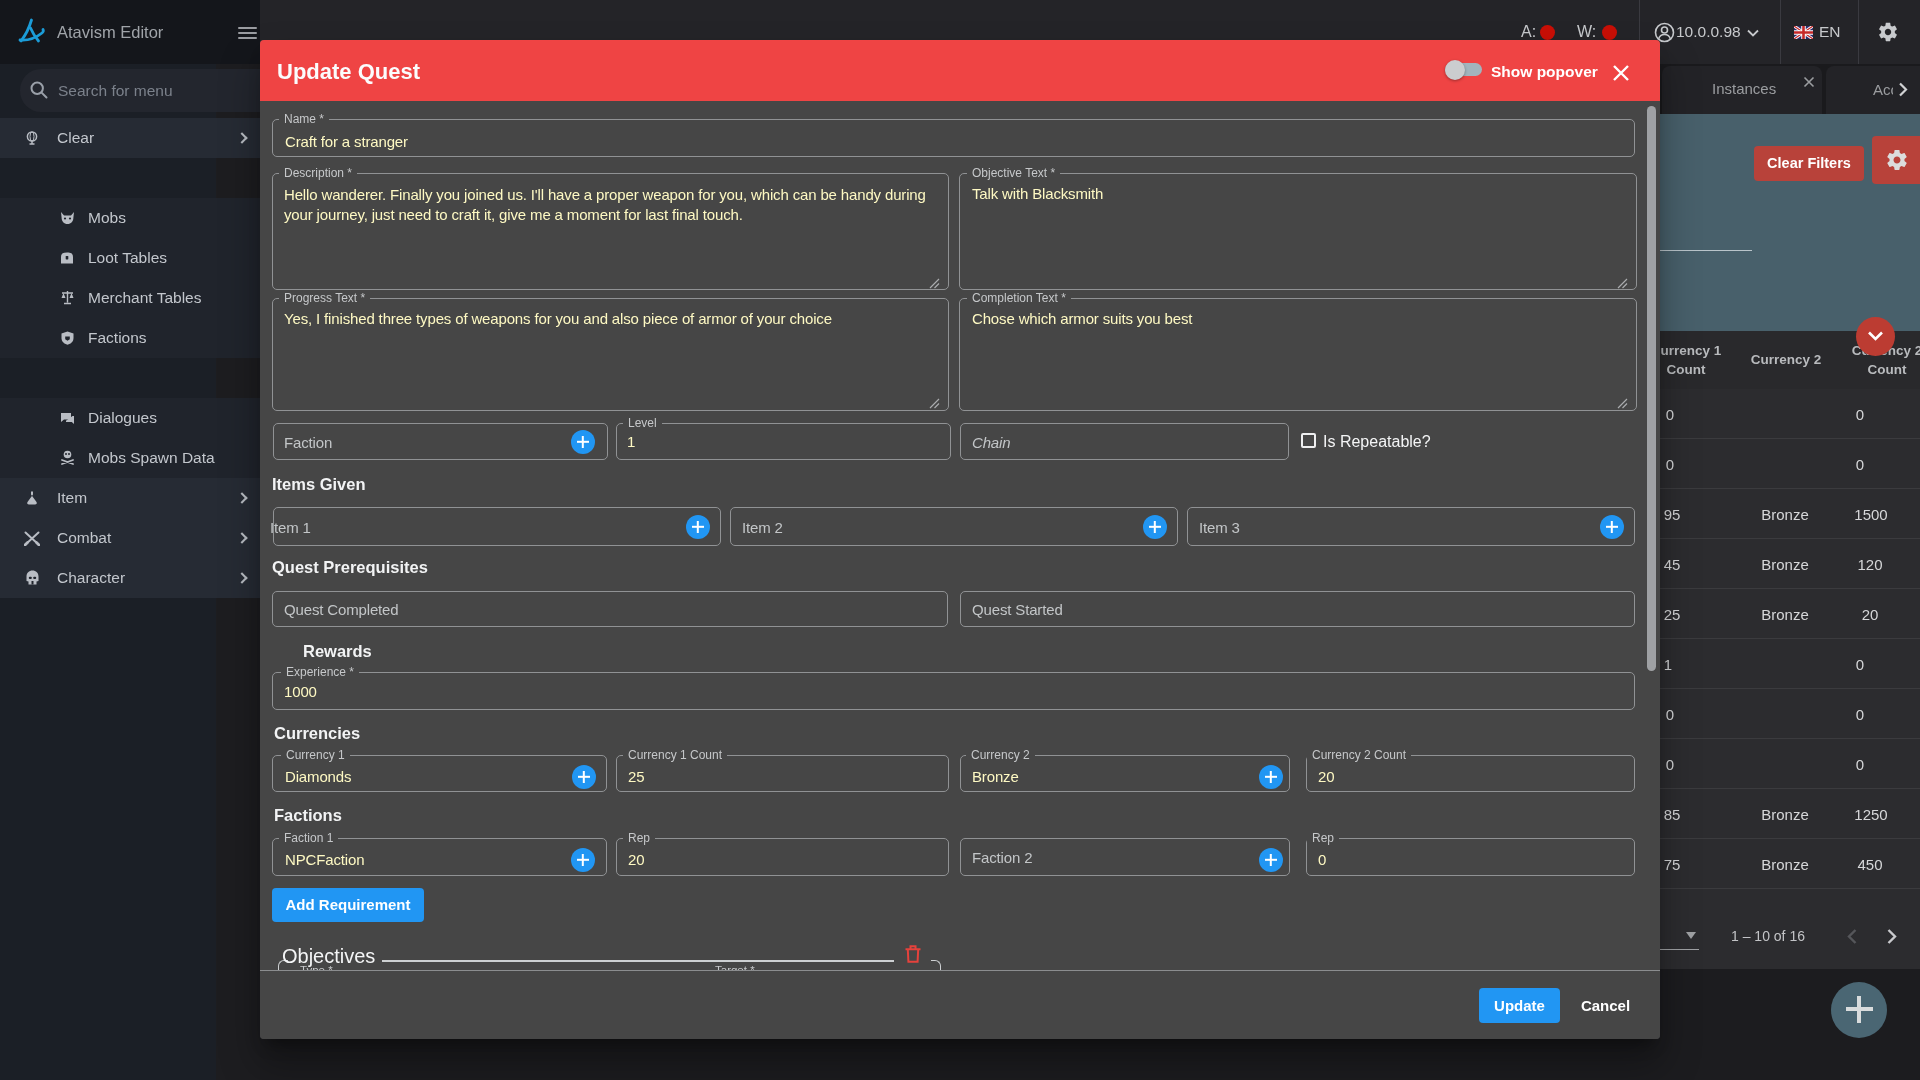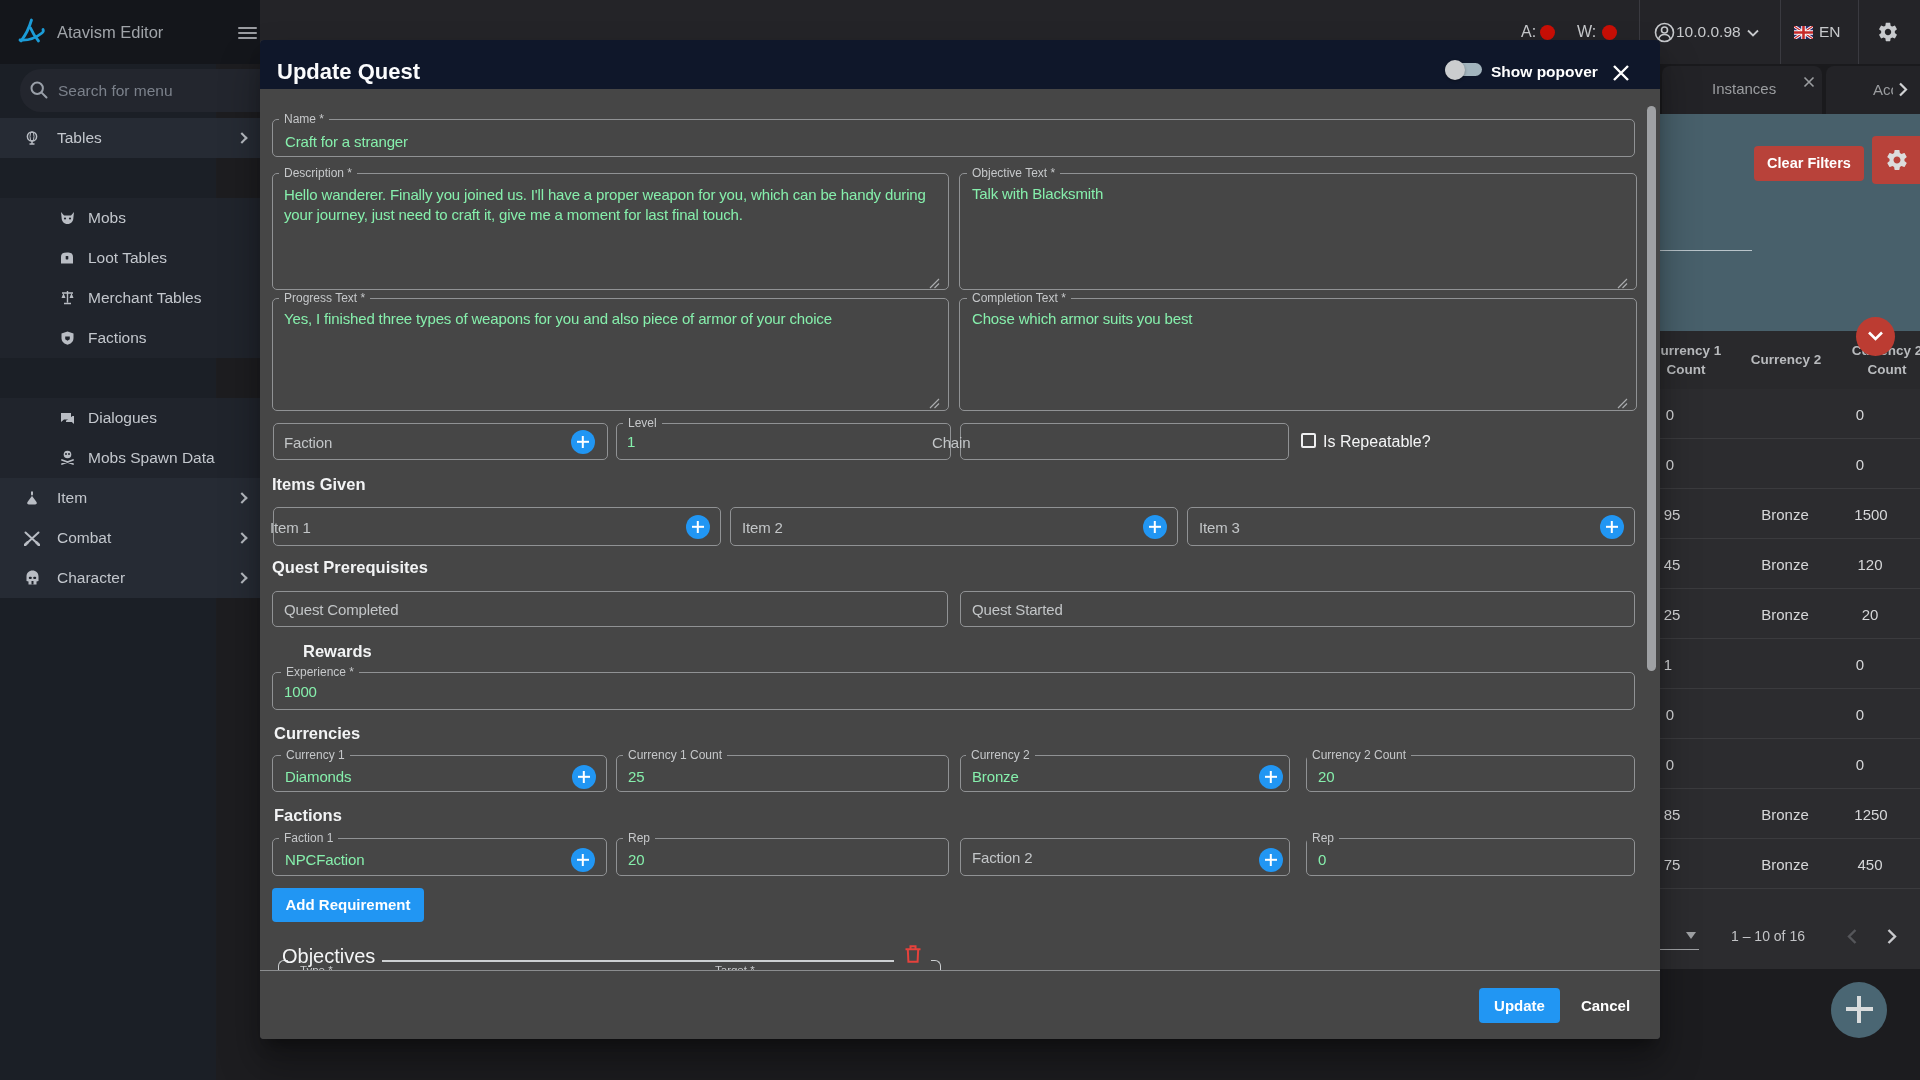--- a/index.html
+++ b/index.html
@@ -27,25 +27,25 @@
   .tab{position:absolute;top:2px;height:48px;background:#232327;border-radius:8px 8px 0 0;}
   #filterpanel{left:260px;top:114px;width:1660px;height:217px;background:#48606b;}
   #tblhead{left:260px;top:331px;width:1660px;height:58px;background:#29292c;}
   .thc{position:absolute;font-size:13.5px;font-weight:bold;color:#b9bbbe;text-align:center;line-height:19px;}
   #tblrows{left:260px;top:389px;width:1660px;height:500px;background:#2c2c2f;}
   .trow{position:absolute;left:0;width:1660px;height:50px;border-bottom:1px solid #3b3b3e;}
   .tcell{position:absolute;font-size:15px;color:#d6d7d9;top:50%;transform:translate(-50%,-50%);}
   #paginator{left:260px;top:889px;width:1660px;height:80px;background:#2c2c2f;}
   
   #modal{left:260px;top:40px;width:1400px;height:999px;background:#464646;border-radius:4px;box-shadow:0 11px 15px -7px rgba(0,0,0,.4),0 24px 38px 3px rgba(0,0,0,.28);}
-  #mhead{position:absolute;left:0;top:0;width:1400px;height:49px;background:#0f172a;border-radius:4px 4px 0 0;}
+  #mhead{position:absolute;left:0;top:0;width:1400px;height:61px;background:#ef4444;border-radius:4px 4px 0 0;}
   .fld{position:absolute;border:1px solid #909294;border-radius:5px;}
   .lbl{position:absolute;font-size:12px;line-height:13px;color:#c6c8ca;background:#464646;padding:0 5px;transform:translateY(-50%);white-space:nowrap;}
   .ph{position:absolute;font-size:15px;letter-spacing:-0.15px;color:#c3c6c8;top:50%;transform:translateY(-50%);white-space:nowrap;}
-  .val{position:absolute;font-size:15px;letter-spacing:-0.15px;color:#86efac;white-space:nowrap;}
+  .val{position:absolute;font-size:15px;letter-spacing:-0.15px;color:#fef9c3;white-space:nowrap;}
   .plus{position:absolute;width:24px;height:24px;border-radius:50%;background:#2196f3;}
   .plus::before{content:"";position:absolute;left:50%;top:50%;width:12px;height:2.4px;background:#fff;transform:translate(-50%,-50%);}
   .plus::after{content:"";position:absolute;left:50%;top:50%;width:2.4px;height:12px;background:#fff;transform:translate(-50%,-50%);}
   .shead{position:absolute;font-size:16.5px;font-weight:bold;color:#f2f3f4;white-space:nowrap;}
   .btn{position:absolute;background:#2196f3;border-radius:4px;color:#fff;font-size:15px;font-weight:bold;text-align:center;}
   .rsz{position:absolute;width:11px;height:11px;}
 </style>
 </head>
 <body>
 <div id="stage">
@@ -95,21 +95,21 @@
         <circle cx="8.2" cy="8.2" r="5.7" fill="none" stroke="#9aa0a9" stroke-width="2"></circle>
         <path d="M12.6 12.6 L17.5 17.5" stroke="#9aa0a9" stroke-width="2" stroke-linecap="round"></path>
       </svg>
     <div class="abs" style="left:58px;top:18px;font-size:15.5px;color:#7b818b;">Search for menu</div>
     <div class="mrow top" style="top:54px;">
       <svg class="micon" style="left:25px;top:13px;" width="14" height="14" viewBox="0 0 14 14">
           <circle cx="7" cy="5.5" r="4.6" fill="none" stroke="#b9bdc4" stroke-width="1.5"></circle>
           <ellipse cx="7" cy="5.5" rx="2" ry="4.6" fill="none" stroke="#b9bdc4" stroke-width="1"></ellipse>
           <path d="M7 10 V12.5 M4.5 13 H9.5" stroke="#b9bdc4" stroke-width="1.5"></path>
         </svg>
-      <div class="mtext" style="left:57px;">Tables</div>
+      <div class="mtext" style="left:57px;">Clear</div>
       <div class="chev r" style="left:238px;top:16px;"></div>
     </div>
     <div class="mrow sub" style="top:134px;">
       <svg class="micon" style="left:60px;top:13px;" width="15" height="14" viewBox="0 0 15 14">
           <path d="M1 1 L4 4.5 H11 L14 1 L13.4 6.5 C13.4 10.5 11 13 7.5 13 C4 13 1.6 10.5 1.6 6.5 Z" fill="#b9bdc4"></path>
           <circle cx="5" cy="7.5" r="1.1" fill="#20242c"></circle>
           <circle cx="10" cy="7.5" r="1.1" fill="#20242c"></circle>
         </svg>
       <div class="mtext" style="left:88px;">Mobs</div>
     </div>
@@ -312,21 +312,21 @@
         <path d="M1 10 L10 1 M5.5 10 L10 5.5" stroke="#aaacae" stroke-width="1.2"></path>
       </svg>
 
     <div class="fld" style="left:13px;top:383px;width:335px;height:37px;"></div>
     <div class="ph" style="left:24px;top:401.5px;">Faction</div>
     <div class="plus" style="left:311px;top:390px;"></div>
     <div class="fld" style="left:356px;top:383px;width:335px;height:37px;"></div>
     <div class="lbl" style="left:363px;top:383px;">Level</div>
     <div class="val" style="left:367px;top:393px;">1</div>
     <div class="fld" style="left:700px;top:383px;width:329px;height:37px;"></div>
-    <div class="ph" style="left:672px;top:401.5px;">Chain</div>
+    <div class="ph" style="left:712px;top:401.5px;font-style:italic;">Chain</div>
     <div class="abs" style="left:1041px;top:393px;width:15px;height:15px;border:2px solid #eeeff0;border-radius:2px;"></div>
     <div class="abs" style="left:1063px;top:393px;font-size:16px;color:#f4f5f6;">Is Repeatable?</div>
 
     <div class="shead" style="left:12px;top:435px;">Items Given</div>
     <div class="fld" style="left:13px;top:467px;width:448px;height:39px;"></div>
     <div class="ph" style="left:10px;top:486.5px;">Item 1</div>
     <div class="plus" style="left:426px;top:474.5px;"></div>
     <div class="fld" style="left:470px;top:467px;width:448px;height:39px;"></div>
     <div class="ph" style="left:482px;top:486.5px;">Item 2</div>
     <div class="plus" style="left:883px;top:474.5px;"></div>

